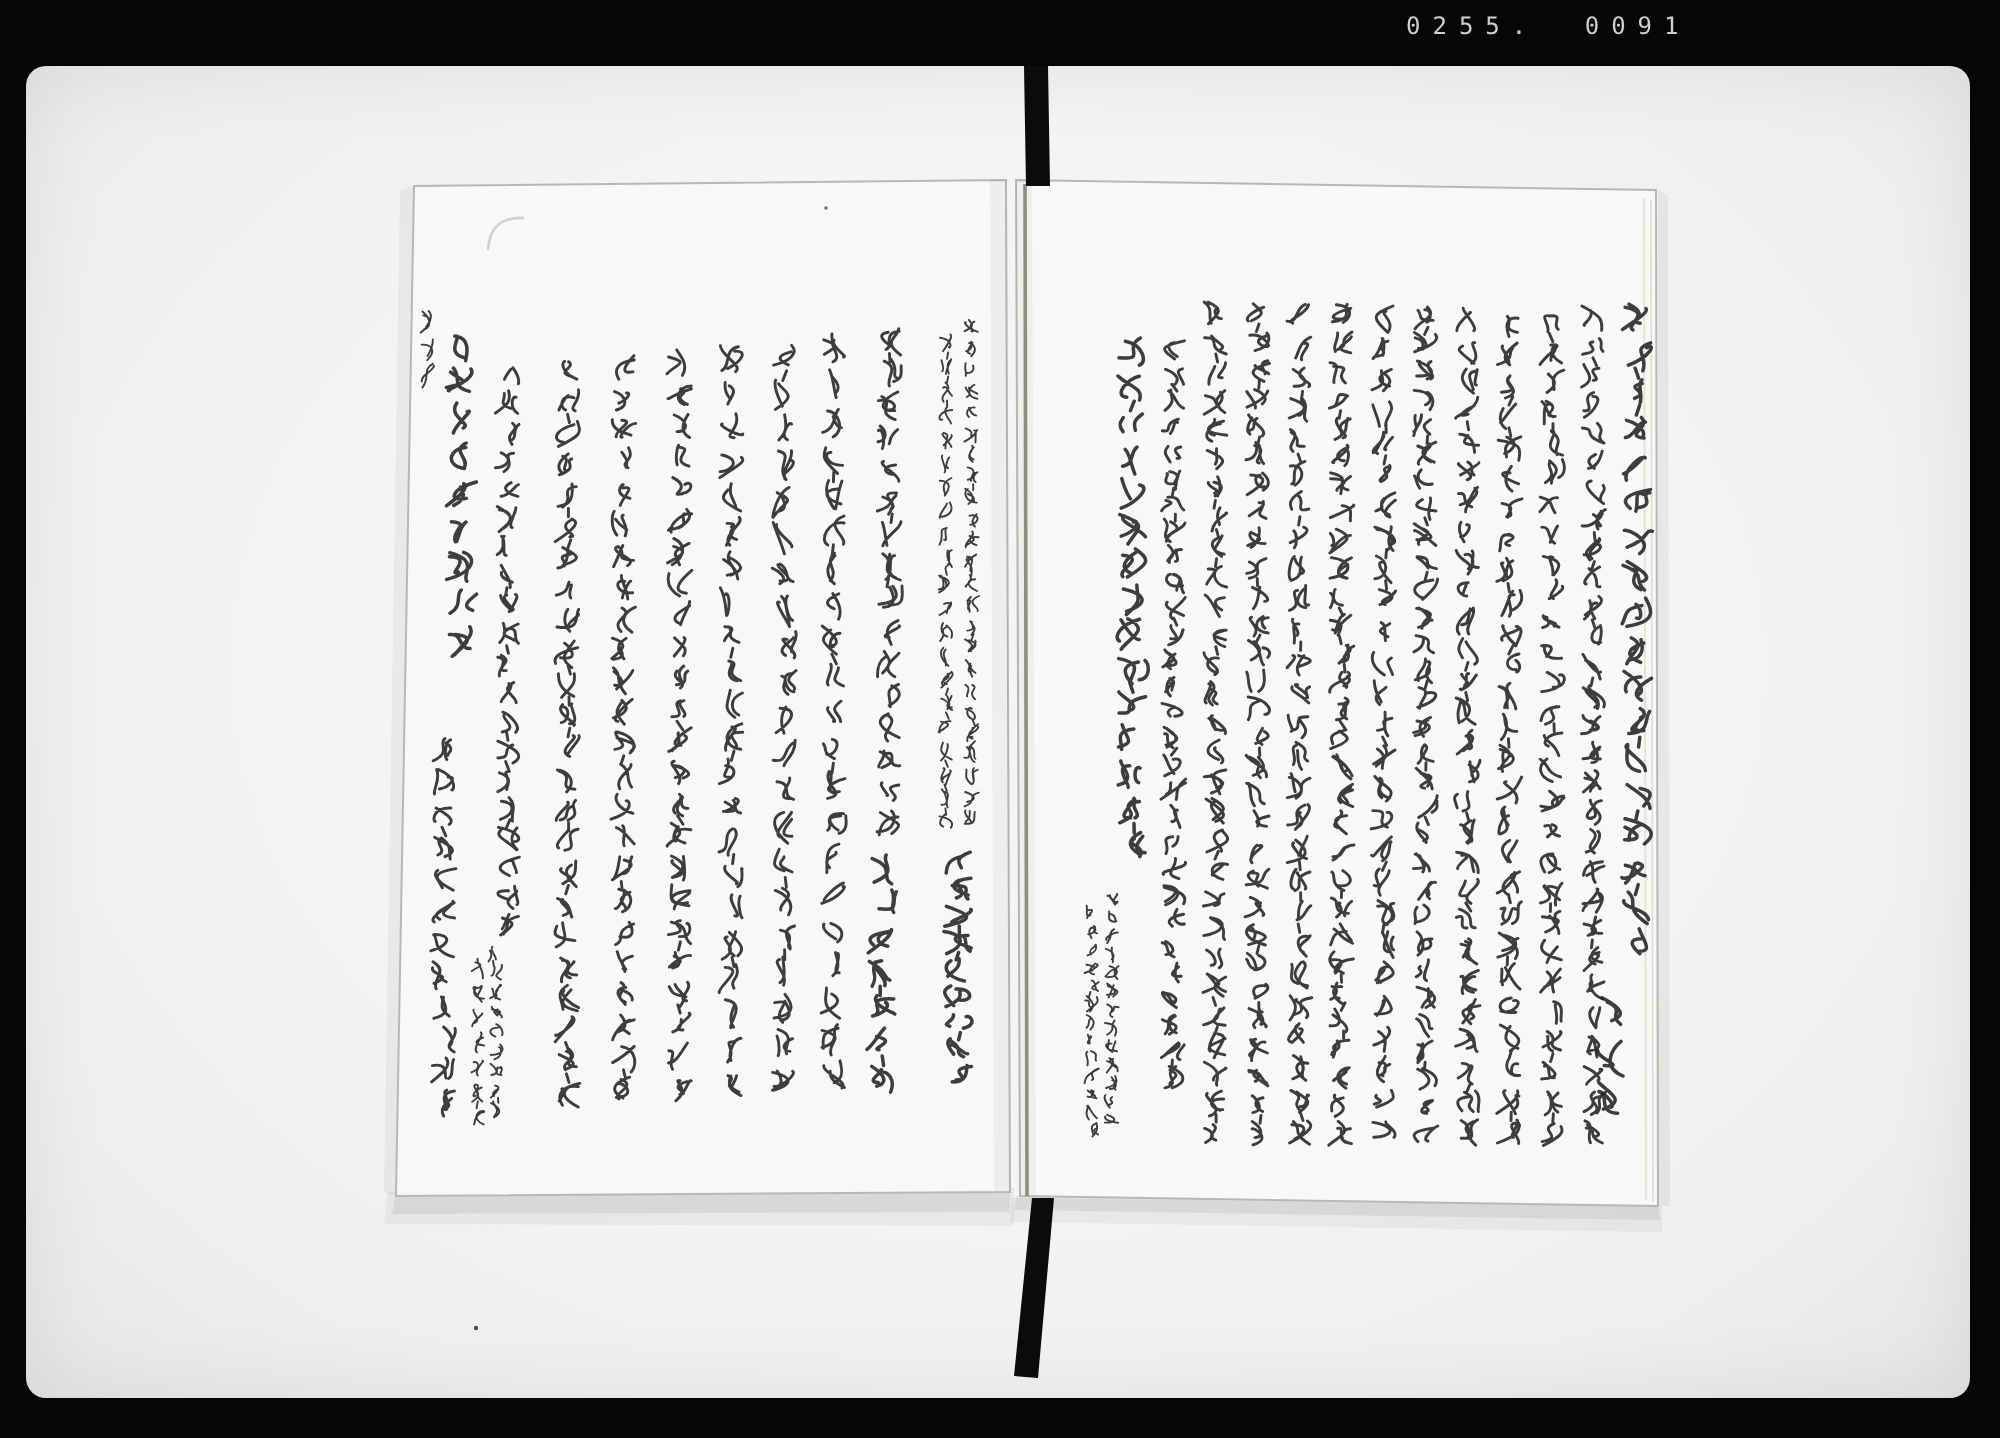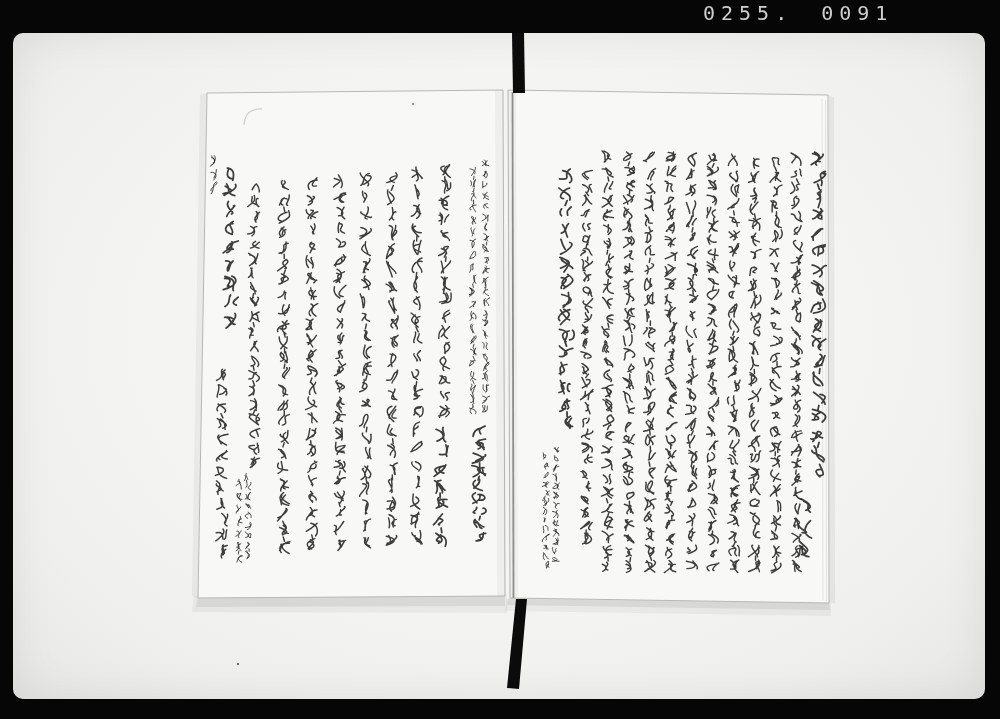--- a/index.html
+++ b/index.html
@@ -4,21 +4,21 @@
 <style>
   html,body{margin:0;padding:0;background:#000;}
   .frame{
     position:relative;width:1000px;height:719px;overflow:hidden;
     background:#060606;
     font-family:"DejaVu Sans",sans-serif;
   }
   .stamp{
     position:absolute;left:703px;top:1px;height:24px;
     font-family:"DejaVu Sans Mono",monospace;
-    font-size:20px;line-height:24px;letter-spacing:6px;word-spacing:10px;
+    font-size:12px;line-height:24px;letter-spacing:6px;word-spacing:10px;
     color:#dadada;opacity:.95;filter:blur(.3px);
     white-space:pre;
   }
   .photo{
     position:absolute;left:13px;top:33px;width:972px;height:666px;
     border-radius:10px;
     background:radial-gradient(ellipse at 50% 45%, #f4f4f2 50%, #efefed 78%, #e6e6e4 100%);
     box-shadow:inset 0 0 45px rgba(0,0,0,0.07);
   }
   .overlay{position:absolute;left:0;top:0;width:1000px;height:719px;}

